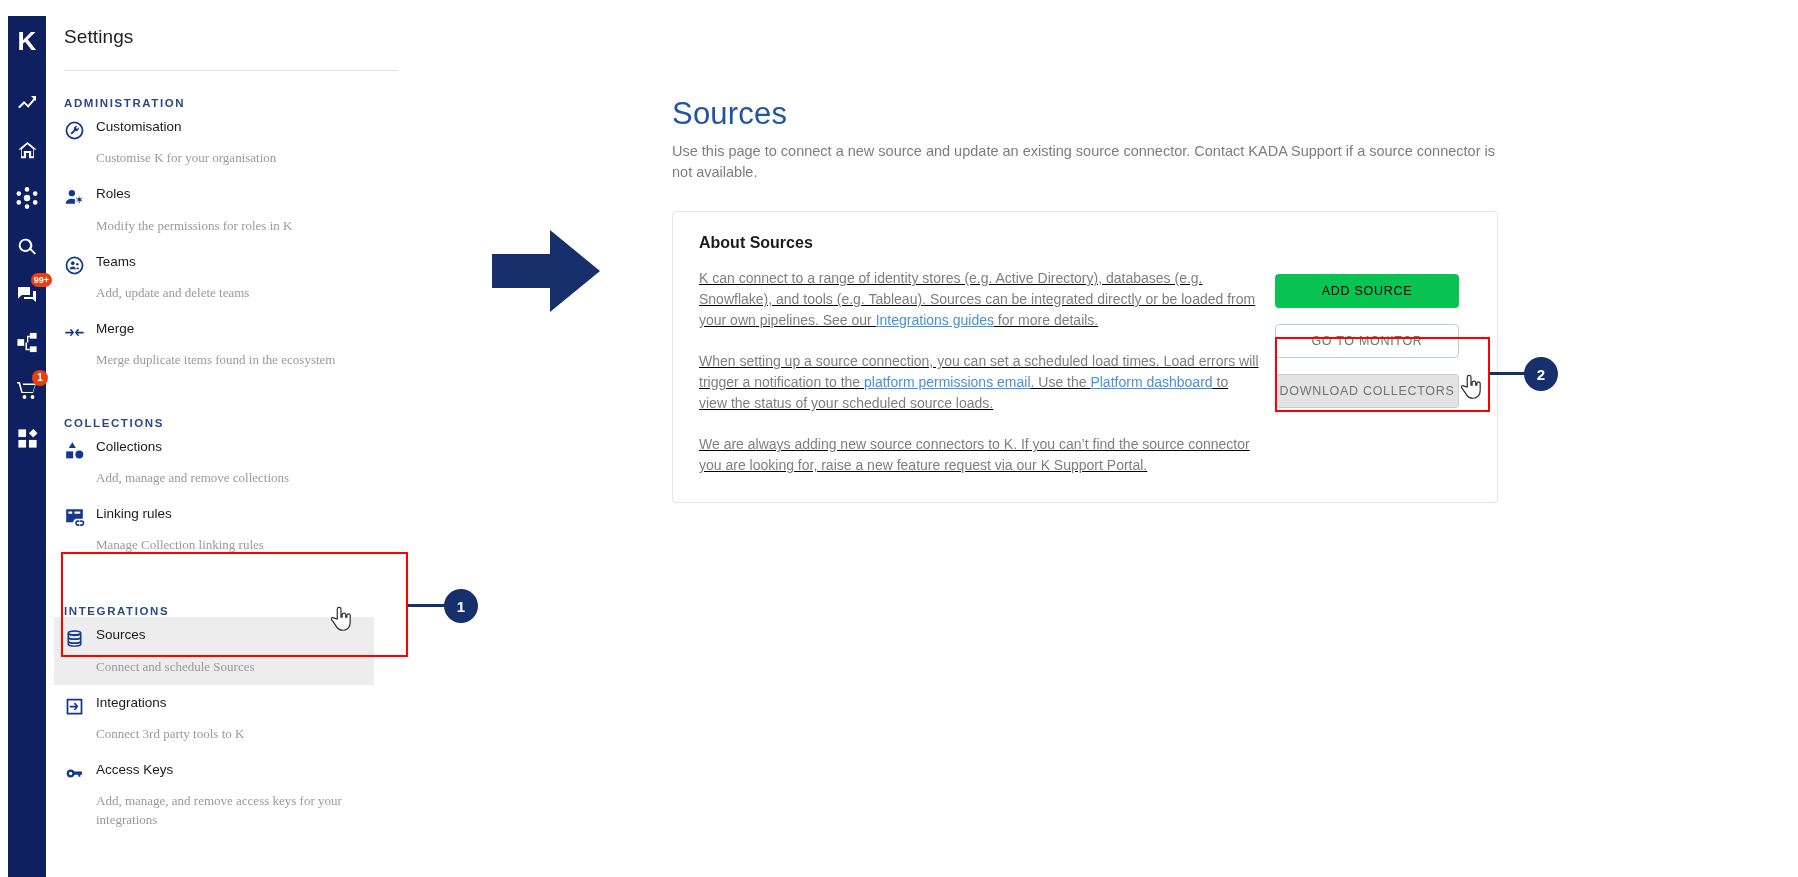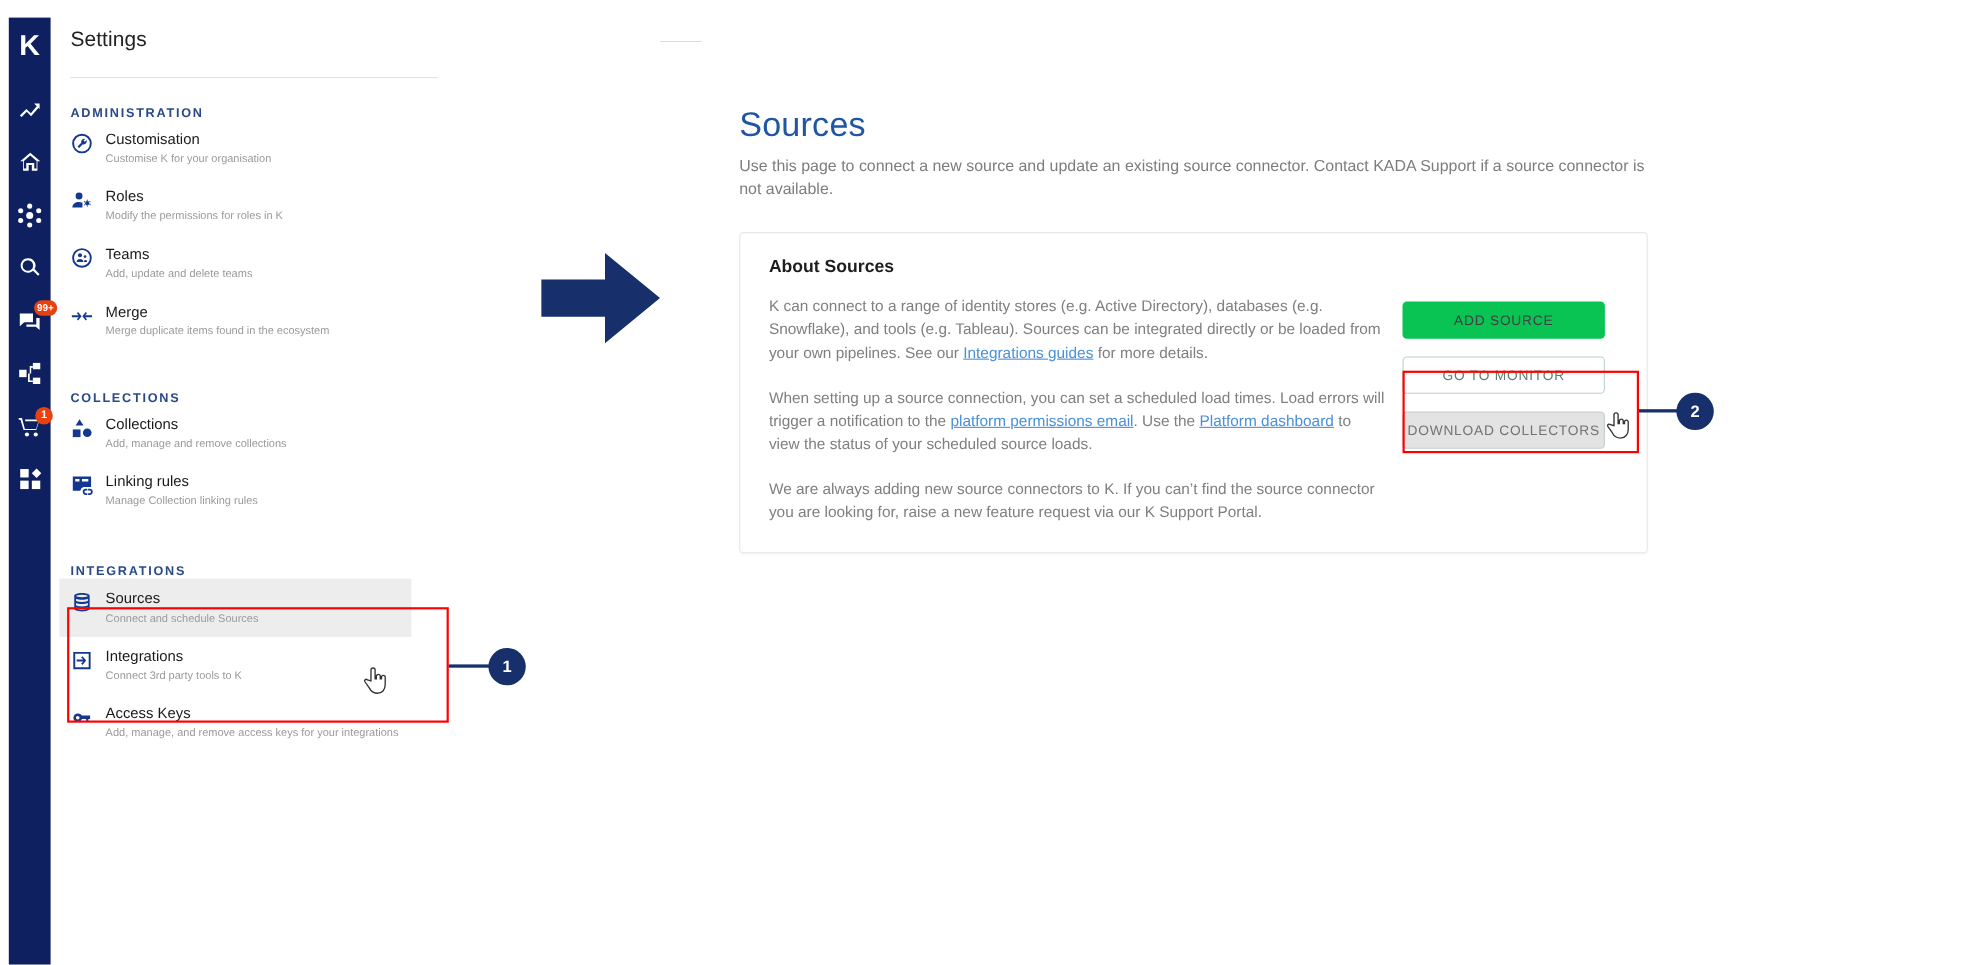--- a/index.html
+++ b/index.html
@@ -20,21 +20,21 @@
     align-items: center;
   }
   .rail-logo {
     color: #ffffff;
     font-weight: bold;
     line-height: 1;
     user-select: none;
   }
   .rail-icon {
     position: relative;
-    display: flex; align-items: flex-start; justify-content: center;
+    display: flex; align-items: flex-end; justify-content: center;
     color: #ffffff;
   }
   .rail-icon svg { display: block; fill: #ffffff; }
   .badge {
     position: absolute;
     background: #e8400f;
     color: #fff;
     border-radius: 999px;
     font-family: "Liberation Sans", sans-serif;
     font-weight: bold;
@@ -65,21 +65,21 @@
     gap: 10px;
     padding: 9px 10px 9px 10px;
     margin-left: -10px;
     width: 320px;
   }
   .menu-item.selected { background: #ededed; }
   .mi-icon { width: 22px; flex: 0 0 22px; padding-top: 2px; }
   .mi-icon svg { display:block; fill:#14378f; }
   .mi-text { }
   .mi-title { font-size: 13.5px; color: #1a1a1a; line-height: 1.35; }
-  .mi-sub { font-size: 10px; color: #9a9a9a; line-height: 1.4; margin-top: 2px; }
+  .mi-sub { font-size: 13px; color: #9a9a9a; line-height: 1.4; margin-top: 13px; font-family: Liberation Serif, serif; }
 
   
   #big-arrow { position:absolute; left: 492px; top: 228px; width: 110px; height: 86px; }
 
   
   #right-panel { position: absolute; left: 600px; top: 38px; width: 1198px; height: 800px; background:#fff; }
   #right-rail { left: 600px; top: 38px; width: 38px; height: 452px; }
   #right-rail .rail-logo { font-size: 25px; margin-top: 12px; margin-bottom: 32px; }
   #right-rail .rail-icon { margin-bottom: 22px; width: 26px; height: 26px; }
 
@@ -92,37 +92,37 @@
     width: 826px;
     border: 1px solid #e6e6e6;
     border-radius: 4px;
     background: #fff;
     padding: 22px 26px 26px 26px;
     position: relative;
     box-shadow: 0 1px 2px rgba(0,0,0,0.03);
   }
   .about-head { font-size: 16px; color: #1d1d1d; margin-bottom: 16px; font-weight: bold; }
   .about-cols { display: flex; gap: 16px; }
-  .about-text { width: 560px; }
+  .about-text { width: 560px; text-decoration: underline; }
   .about-p { font-size: 14px; color: #7f7f7f; line-height: 1.5; margin-bottom: 20px; }
   .about-p:last-child { margin-bottom: 0; }
   .lnk { color: #4a90d9; text-decoration: underline; }
 
   .btn-col { display: flex; flex-direction: column; gap: 16px; padding-top: 6px; width: 184px; }
   .btn {
     height: 34px;
     border-radius: 4px;
     font-size: 12.5px;
     letter-spacing: .7px;
     display: flex; align-items: center; justify-content: center;
     font-family: "Liberation Sans", sans-serif;
     cursor: pointer;
     user-select: none;
   }
-  .btn-primary { background: #09c353; color: #404040; border: none; }
+  .btn-primary { background: #09c353; color: #000000; border: none; }
   .btn-outline { background: #fff; color: #59806a; border: 1px solid #b8d3c0; }
   .btn-muted   { background: #e3e3e3; color: #737373; border: 1px solid #c2cfc6; }
 
   
   .redbox {
     position: absolute;
     border: 2.5px solid #ff0000;
     pointer-events: none;
   }
   .callout {

